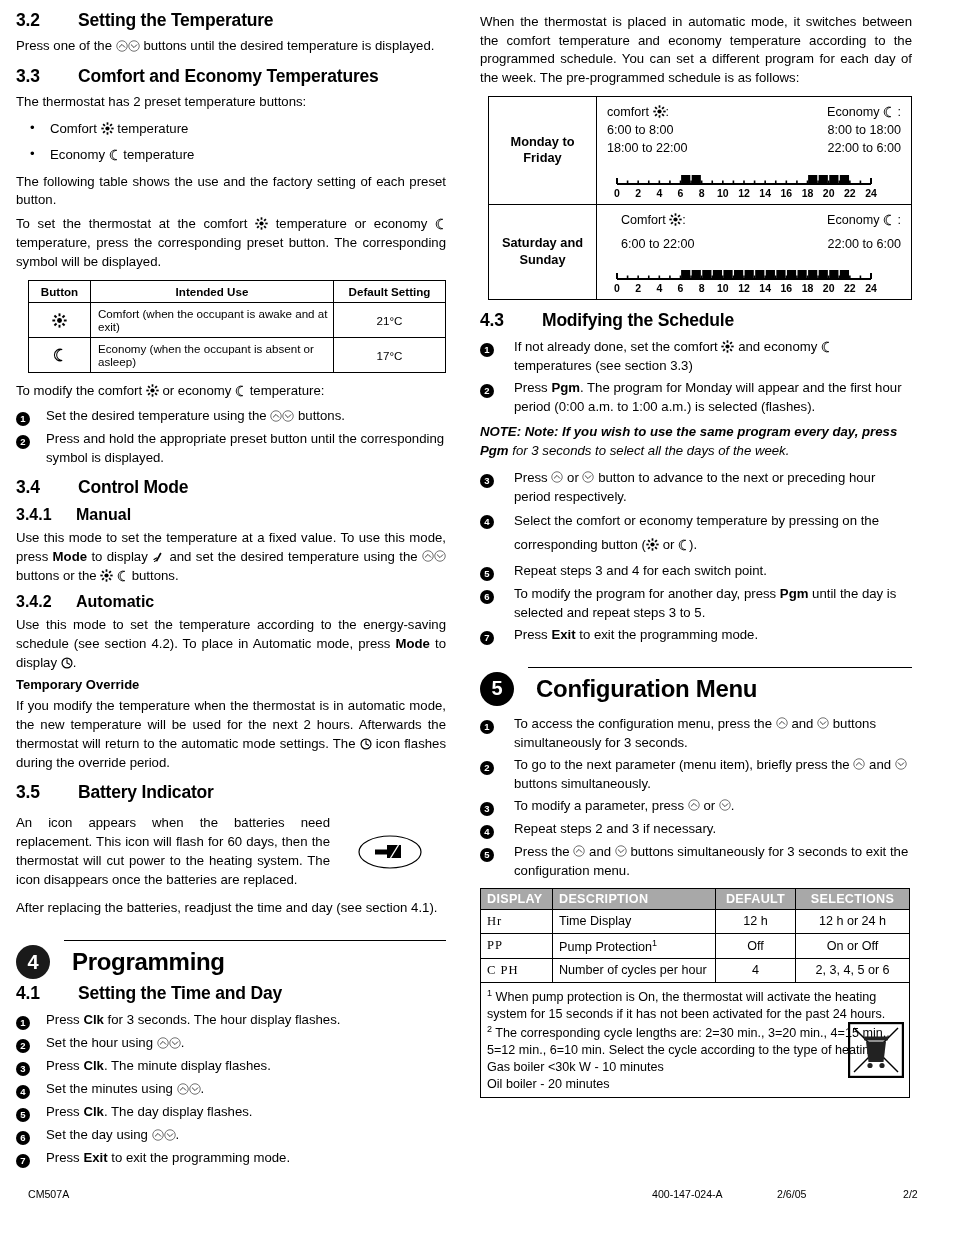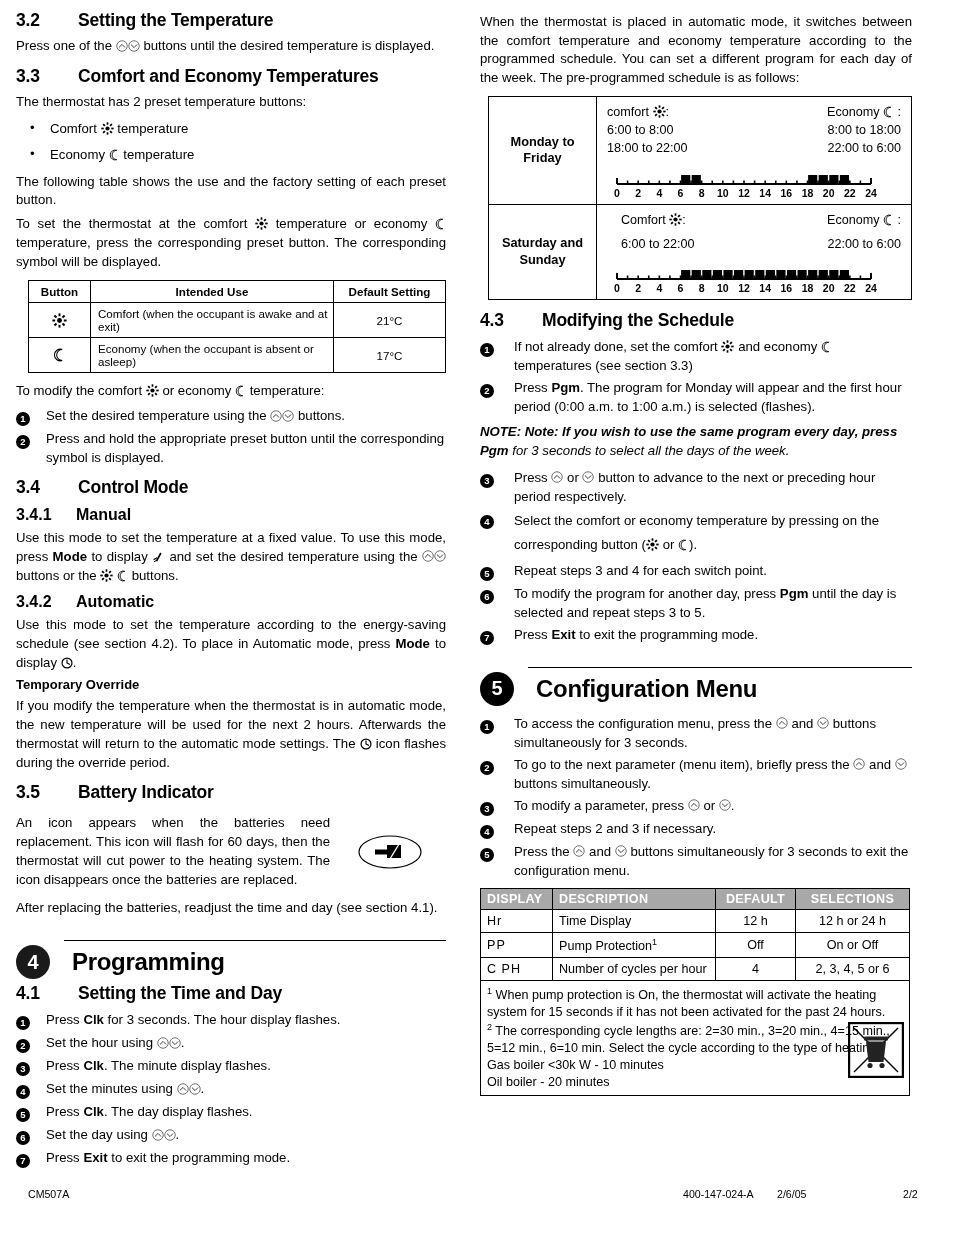--- a/index.html
+++ b/index.html
@@ -220,21 +220,21 @@
     border: 1.1px solid #000;
     text-align: left;
   }
   table.cfg th.c { text-align: center; }
   table.cfg td {
     border: 1.1px solid #000;
     padding: 4px 6px;
     font-size: 12.6px;
   }
   td.disp {
-    font-family: Liberation Sans, sans-serif;
+    font-family: Liberation Serif, serif;
     font-size: 14px;
     letter-spacing: 1px;
     text-align: left;
     padding-left: 9px;
     width: 72px;
   }
   td.ctr { text-align: center; }
   td.footn {
     font-size: 12.3px;
     line-height: 1.35;
@@ -263,21 +263,21 @@
 
   
   .footer {
     position: absolute;
     left: 0; right: 0;
     top: 1188px;
     font-size: 10.6px;
     padding: 0 30px 0 28px;
   }
   .footer .f-model { position: absolute; left: 28px; }
-  .footer .f-part  { position: absolute; left: 683px; }
+  .footer .f-part  { position: absolute; left: 652px; }
   .footer .f-date  { position: absolute; left: 777px; }
   .footer .f-page  { position: absolute; left: 903px; }
   b.kw { font-weight: bold; }
 </style>
 </head>
 <body>
 
 <svg width="0" height="0" style="position:absolute" aria-hidden="true">
   <defs>
     <g id="g-sun">

